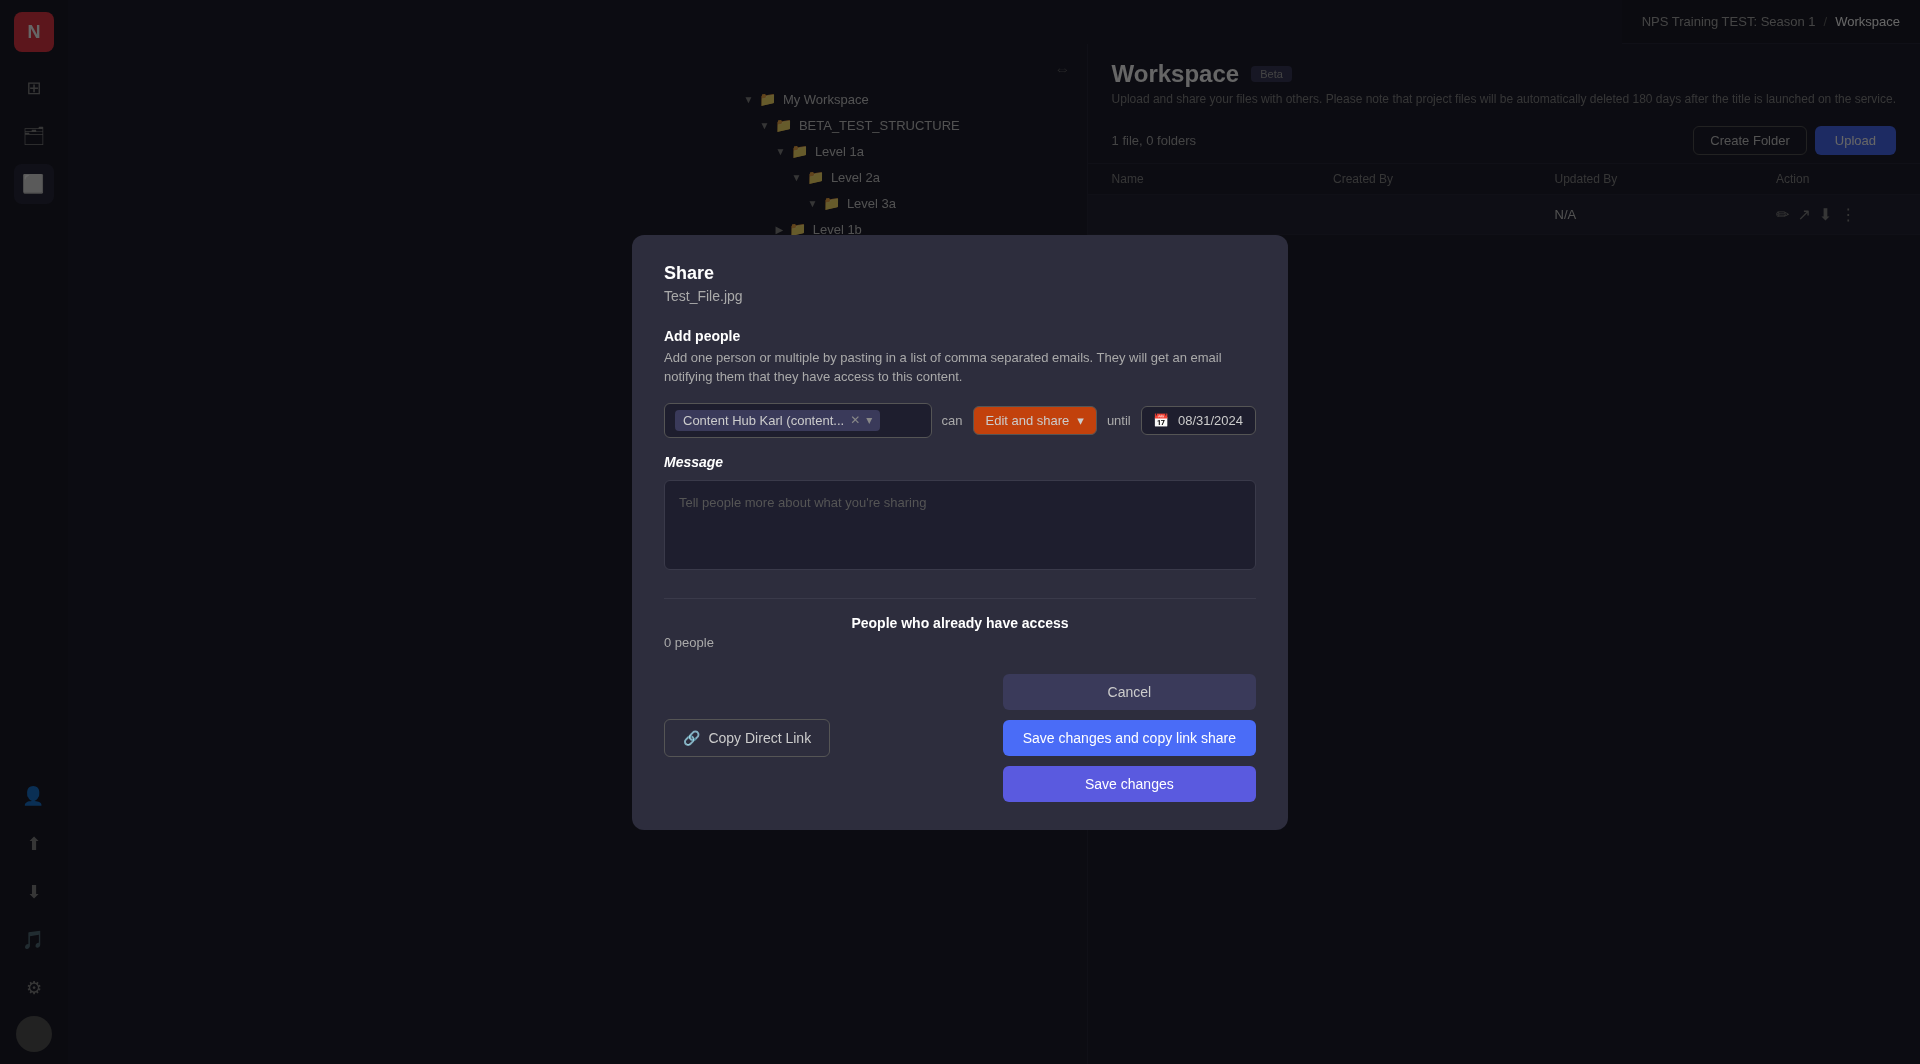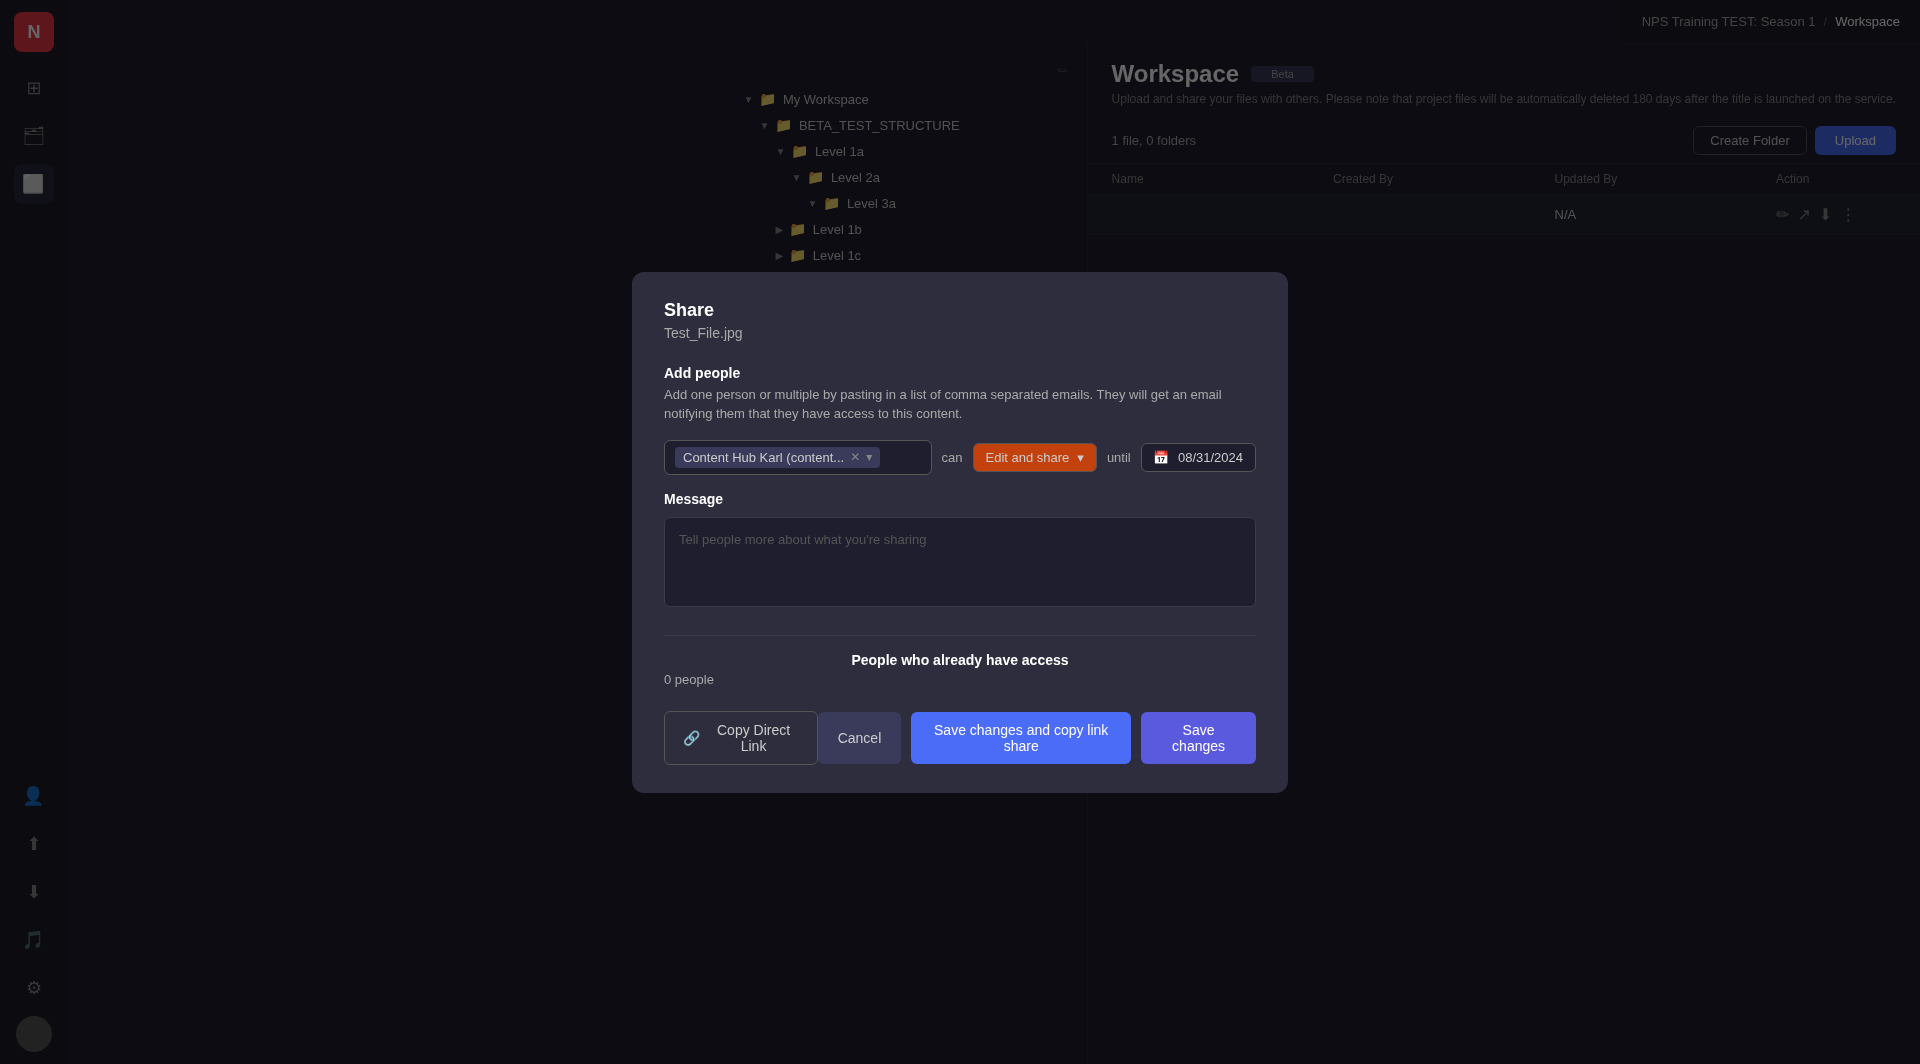--- a/index.html
+++ b/index.html
@@ -141,21 +141,21 @@
       display: flex;
       align-items: center;
       gap: 12px;
       margin-bottom: 4px;
     }
     .workspace-title { color: #fff; font-size: 24px; font-weight: 600; }
     .beta-badge {
       background: #3a3a5a;
       color: #aaa;
       font-size: 11px;
-      padding: 2px 20px;
+      padding: 2px 9px;
       border-radius: 4px;
       font-weight: 500;
     }
 
     .workspace-notice {
       color: #888;
       font-size: 12px;
       margin-bottom: 12px;
     }
 
@@ -331,20 +331,21 @@
       gap: 8px;
       color: #ccc;
       font-size: 13px;
     }
 
     .message-label {
       color: #fff;
       font-size: 14px;
       font-weight: 600;
       margin-bottom: 10px;
+      font-style: italic;
     }
 
     .message-textarea {
       width: 100%;
       background: #1e1e2e;
       border: 1px solid #3a3a4a;
       border-radius: 6px;
       color: #888;
       padding: 14px;
       font-size: 13px;
@@ -388,21 +389,21 @@
       color: #ccc;
       padding: 10px 18px;
       border-radius: 6px;
       cursor: pointer;
       font-size: 14px;
       display: flex;
       align-items: center;
       gap: 8px;
     }
 
-    .footer-right { display: flex; gap: 10px; }
+    .footer-right { display: flex; gap: 10px; flex-direction: column; }
 
     .btn-cancel {
       background: #3a3a5a;
       border: none;
       color: #ccc;
       padding: 10px 20px;
       border-radius: 6px;
       cursor: pointer;
       font-size: 14px;
     }

